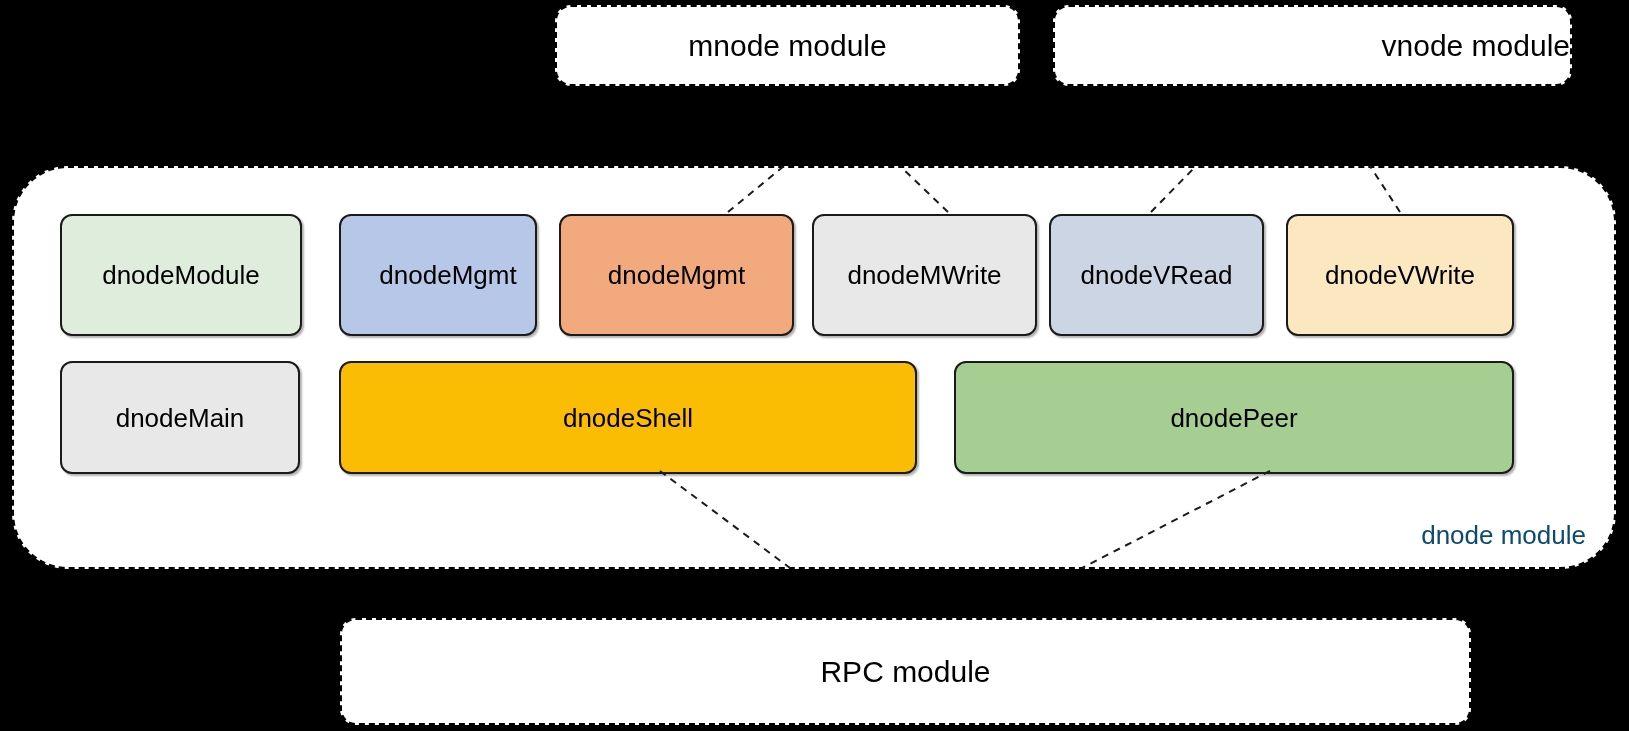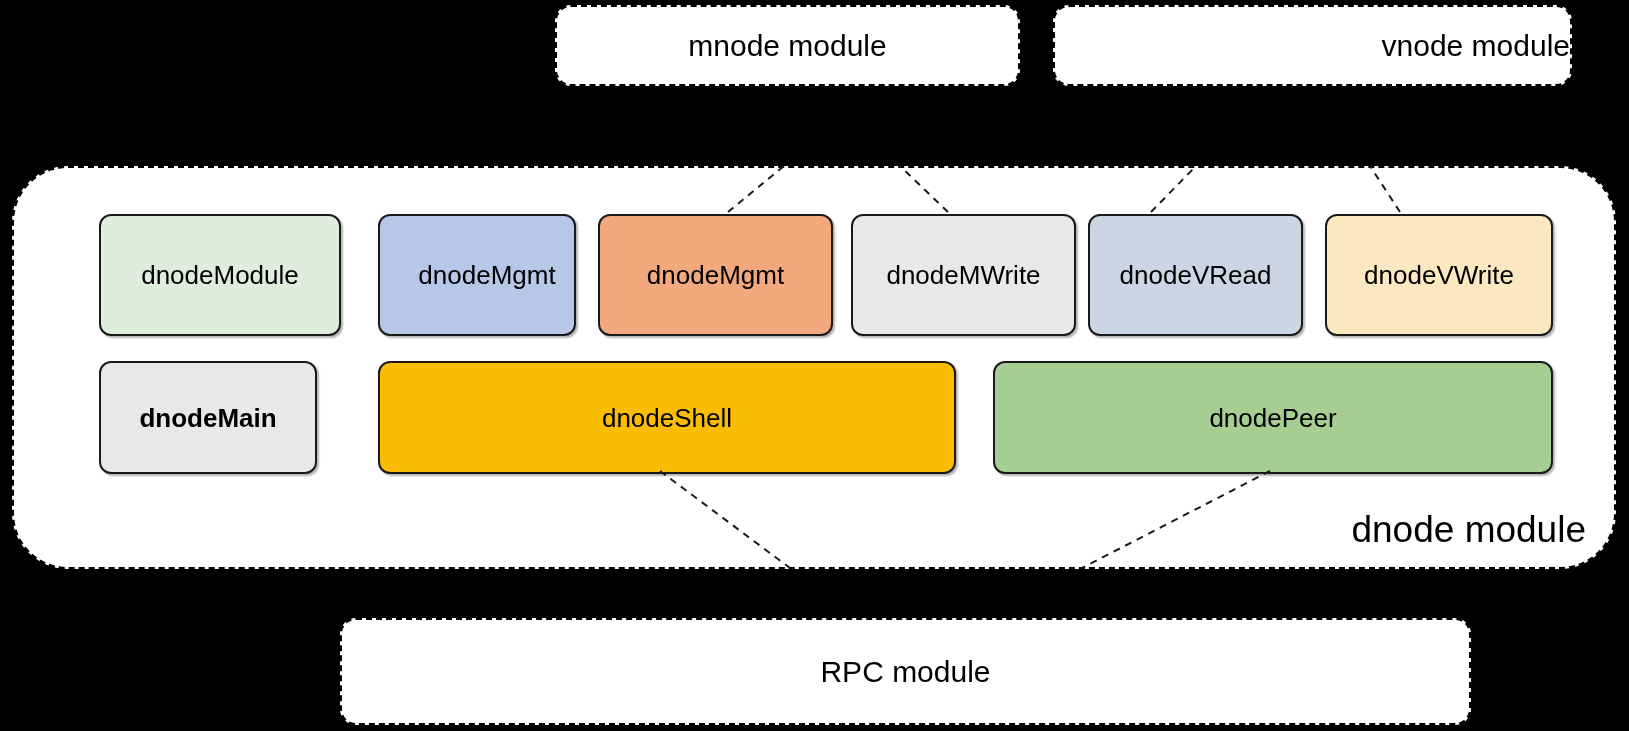--- a/index.html
+++ b/index.html
@@ -71,36 +71,35 @@
     height: 403px;
     background: #ffffff;
     border: 2px dashed #000000;
     border-radius: 56px;
     box-sizing: border-box;
   }
   #dnode-module-label {
     position: absolute;
     right: 28px;
     bottom: 16px;
-    font-size: 37px;
-    color: #000000;
+    font-size: 26px;
+    color: #0c4a6e;
     white-space: nowrap;
   }
 
   
   .comp-box {
     position: absolute;
     box-sizing: border-box;
     border: 2px solid #1a1a1a;
     border-radius: 12px;
     display: flex;
     align-items: center;
     justify-content: center;
     box-shadow: 2px 2px 2px rgba(0,0,0,0.30);
-    margin-left: 39px;
   }
   .comp-label {
     font-size: 26px;
     color: #000000;
     line-height: 1;
     white-space: nowrap;
     text-align: center;
   }
 
   
@@ -108,21 +107,21 @@
   
   .row2 { top: 193px; height: 113px; }
 
   #box-dnodeModule { left: 46px;   width: 242px; }
   #box-dnodeMgmt   { left: 325px;  width: 198px; padding-left: 20px; }
   #box-dnodeMRead  { left: 545px;  width: 235px; }
   #box-dnodeMWrite { left: 798px;  width: 225px; }
   #box-dnodeVRead  { left: 1035px; width: 215px; }
   #box-dnodeVWrite { left: 1272px; width: 228px; }
 
-  #box-dnodeMain   { left: 46px;   width: 218px; font-weight: bold; }
+  #box-dnodeMain   { left: 46px;   width: 240px; }
   #box-dnodeShell  { left: 325px;  width: 578px; }
   #box-dnodePeer   { left: 940px;  width: 560px; }
 
   
   #connectors {
     position: absolute;
     left: 0;
     top: 0;
     width: 1629px;
     height: 731px;

